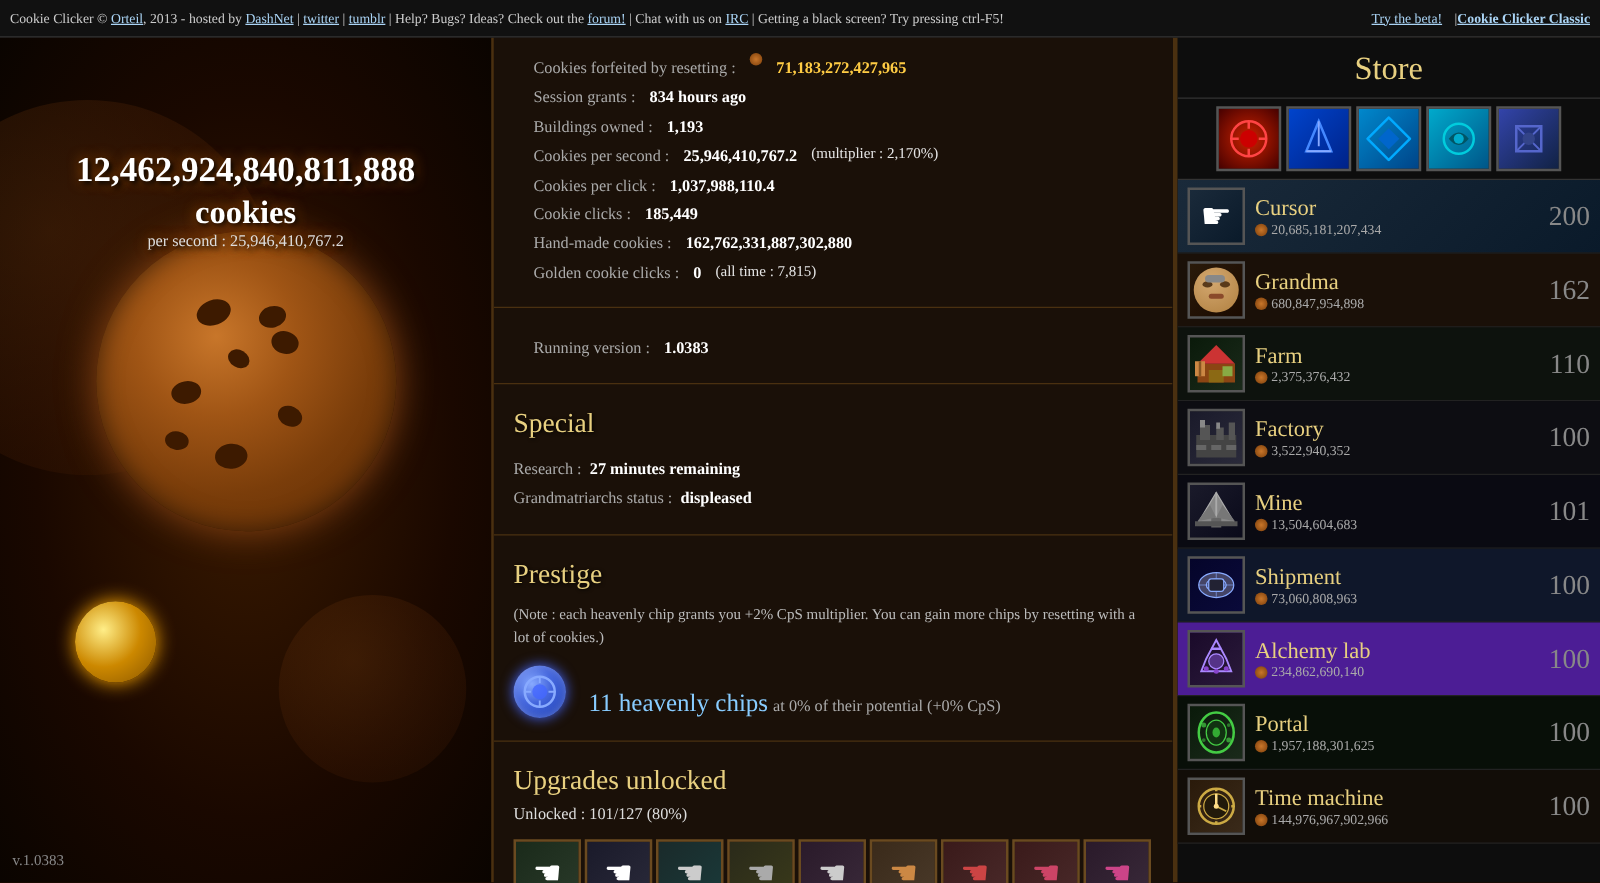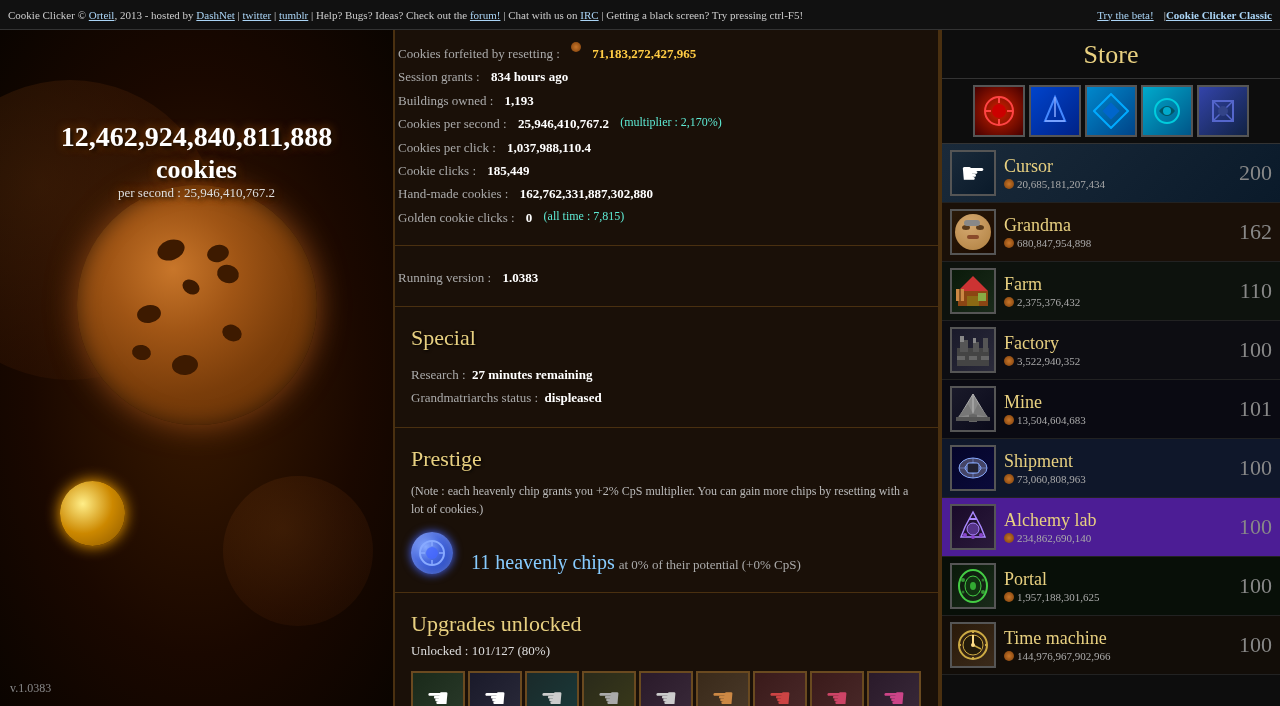--- a/index.html
+++ b/index.html
@@ -131,33 +131,33 @@
       border-left: 2px solid #4a3010;
       border-right: 2px solid #4a3010;
       overflow-y: auto;
       overflow-x: hidden;
     }
     #middle-panel::-webkit-scrollbar { width: 10px; }
     #middle-panel::-webkit-scrollbar-track { background: #111; }
     #middle-panel::-webkit-scrollbar-thumb { background: #555; }
 
     .stats-section {
-      padding: 12px 16px 8px 3px;
+      padding: 12px 16px 8px 32px;
       font-size: 13px;
       line-height: 1.8;
       color: #ddd;
     }
     .stats-section .stat-row {
       display: flex;
       gap: 4px;
     }
     .stat-label { color: #aaa; }
     .stat-value { color: #fff; font-weight: bold; }
     .stat-highlight { color: #ffcc44; font-weight: bold; }
-    .multiplier { color: #5eead4; font-size: 12px; }
+    .multiplier { color: #e5e5e5; font-size: 12px; }
 
     .section-divider {
       border: none;
       border-top: 1px solid #4a3010;
       margin: 8px 0;
     }
 
     .section-title {
       font-family: Liberation Serif, serif;
       font-size: 22px;

